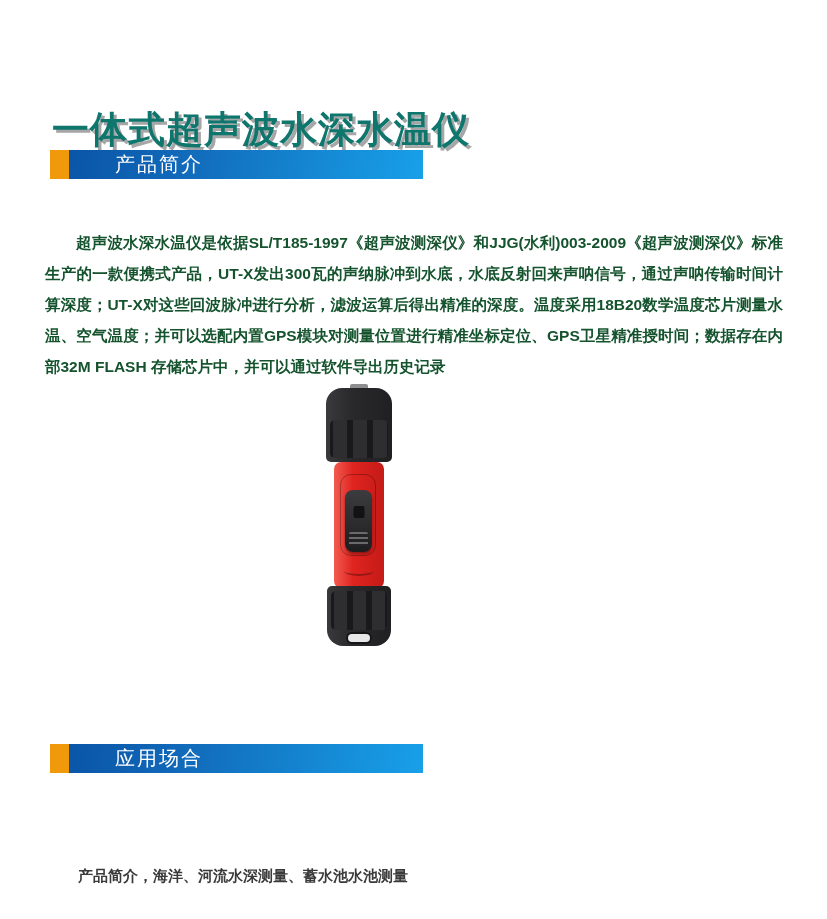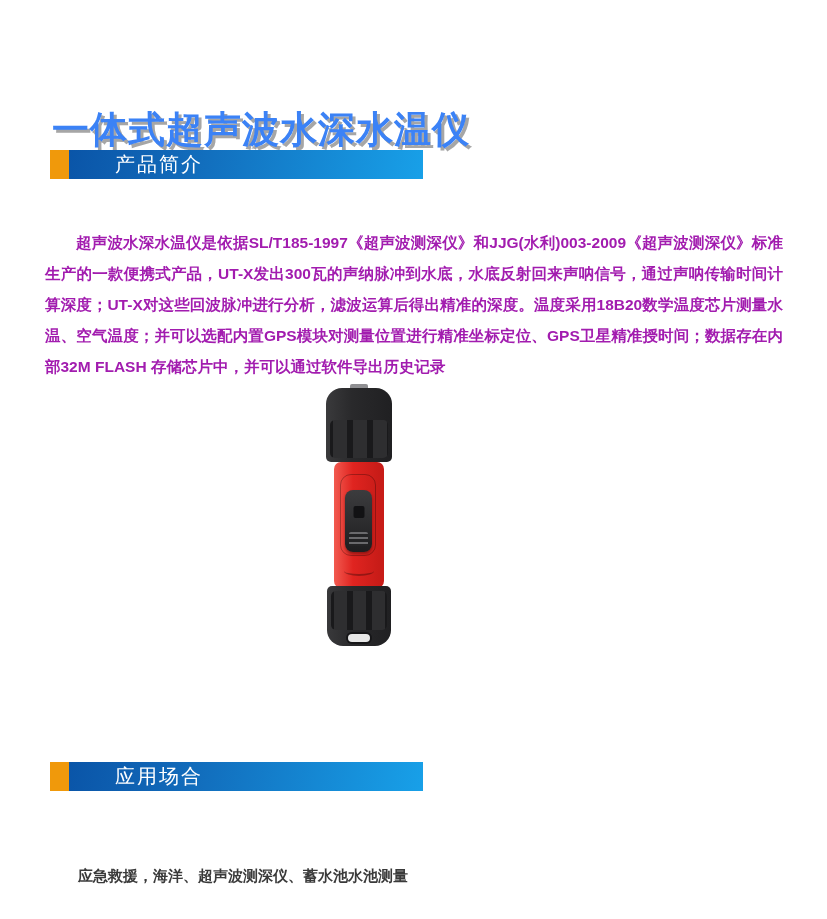--- a/index.html
+++ b/index.html
@@ -13,21 +13,21 @@
   }
 
   
   .main-title {
     position: absolute;
     left: 52px;
     top: 80px;
     font-size: 37px;
     font-weight: 700;
     letter-spacing: 1px;
-    color: #3b82f6;
+    color: #0f766e;
     text-shadow: 3px 3px 0 #a6a6a6;
     white-space: nowrap;
   }
 
   
   .section-header { position: absolute; left: 50px; height: 29px; width: 373px; }
   .section-header .accent {
     position: absolute; left: 0; top: 0;
     width: 19px; height: 29px;
     background: #F0990B;
@@ -41,31 +41,31 @@
   .section-header .bar-label {
     font-family: "Liberation Serif", "DejaVu Serif", serif;
     font-size: 20px;
     color: #ffffff;
     padding-left: 10px;
     letter-spacing: 2px;
     white-space: nowrap;
     margin-left: 36px;
   }
   #header-intro { top: 150px; }
-  #header-apps  { top: 762px; }
+  #header-apps  { top: 744px; }
 
   
   .intro-paragraph {
     position: absolute;
     left: 45px; top: 211px;
     width: 738px;
     font-size: 15.5px;
     line-height: 31px;
     font-weight: 700;
-    color: #a21caf;
+    color: #14532d;
     text-align: justify;
     text-indent: 2em;
   }
   .apps-paragraph {
     position: absolute;
     left: 78px; top: 852px;
     font-size: 15px;
     font-weight: 700;
     color: #3a3a3a;
     white-space: nowrap;
@@ -180,15 +180,15 @@
     </div>
   </div>
 
   <div class="section-header" id="header-apps">
     <div class="accent"></div>
     <div class="bar">
       <span class="bar-label">应用场合</span>
     </div>
   </div>
 
-  <p class="apps-paragraph">应急救援，海洋、超声波测深仪、蓄水池水池测量</p>
+  <p class="apps-paragraph">产品简介，海洋、河流水深测量、蓄水池水池测量</p>
 
 </div>
 
 </body></html>

